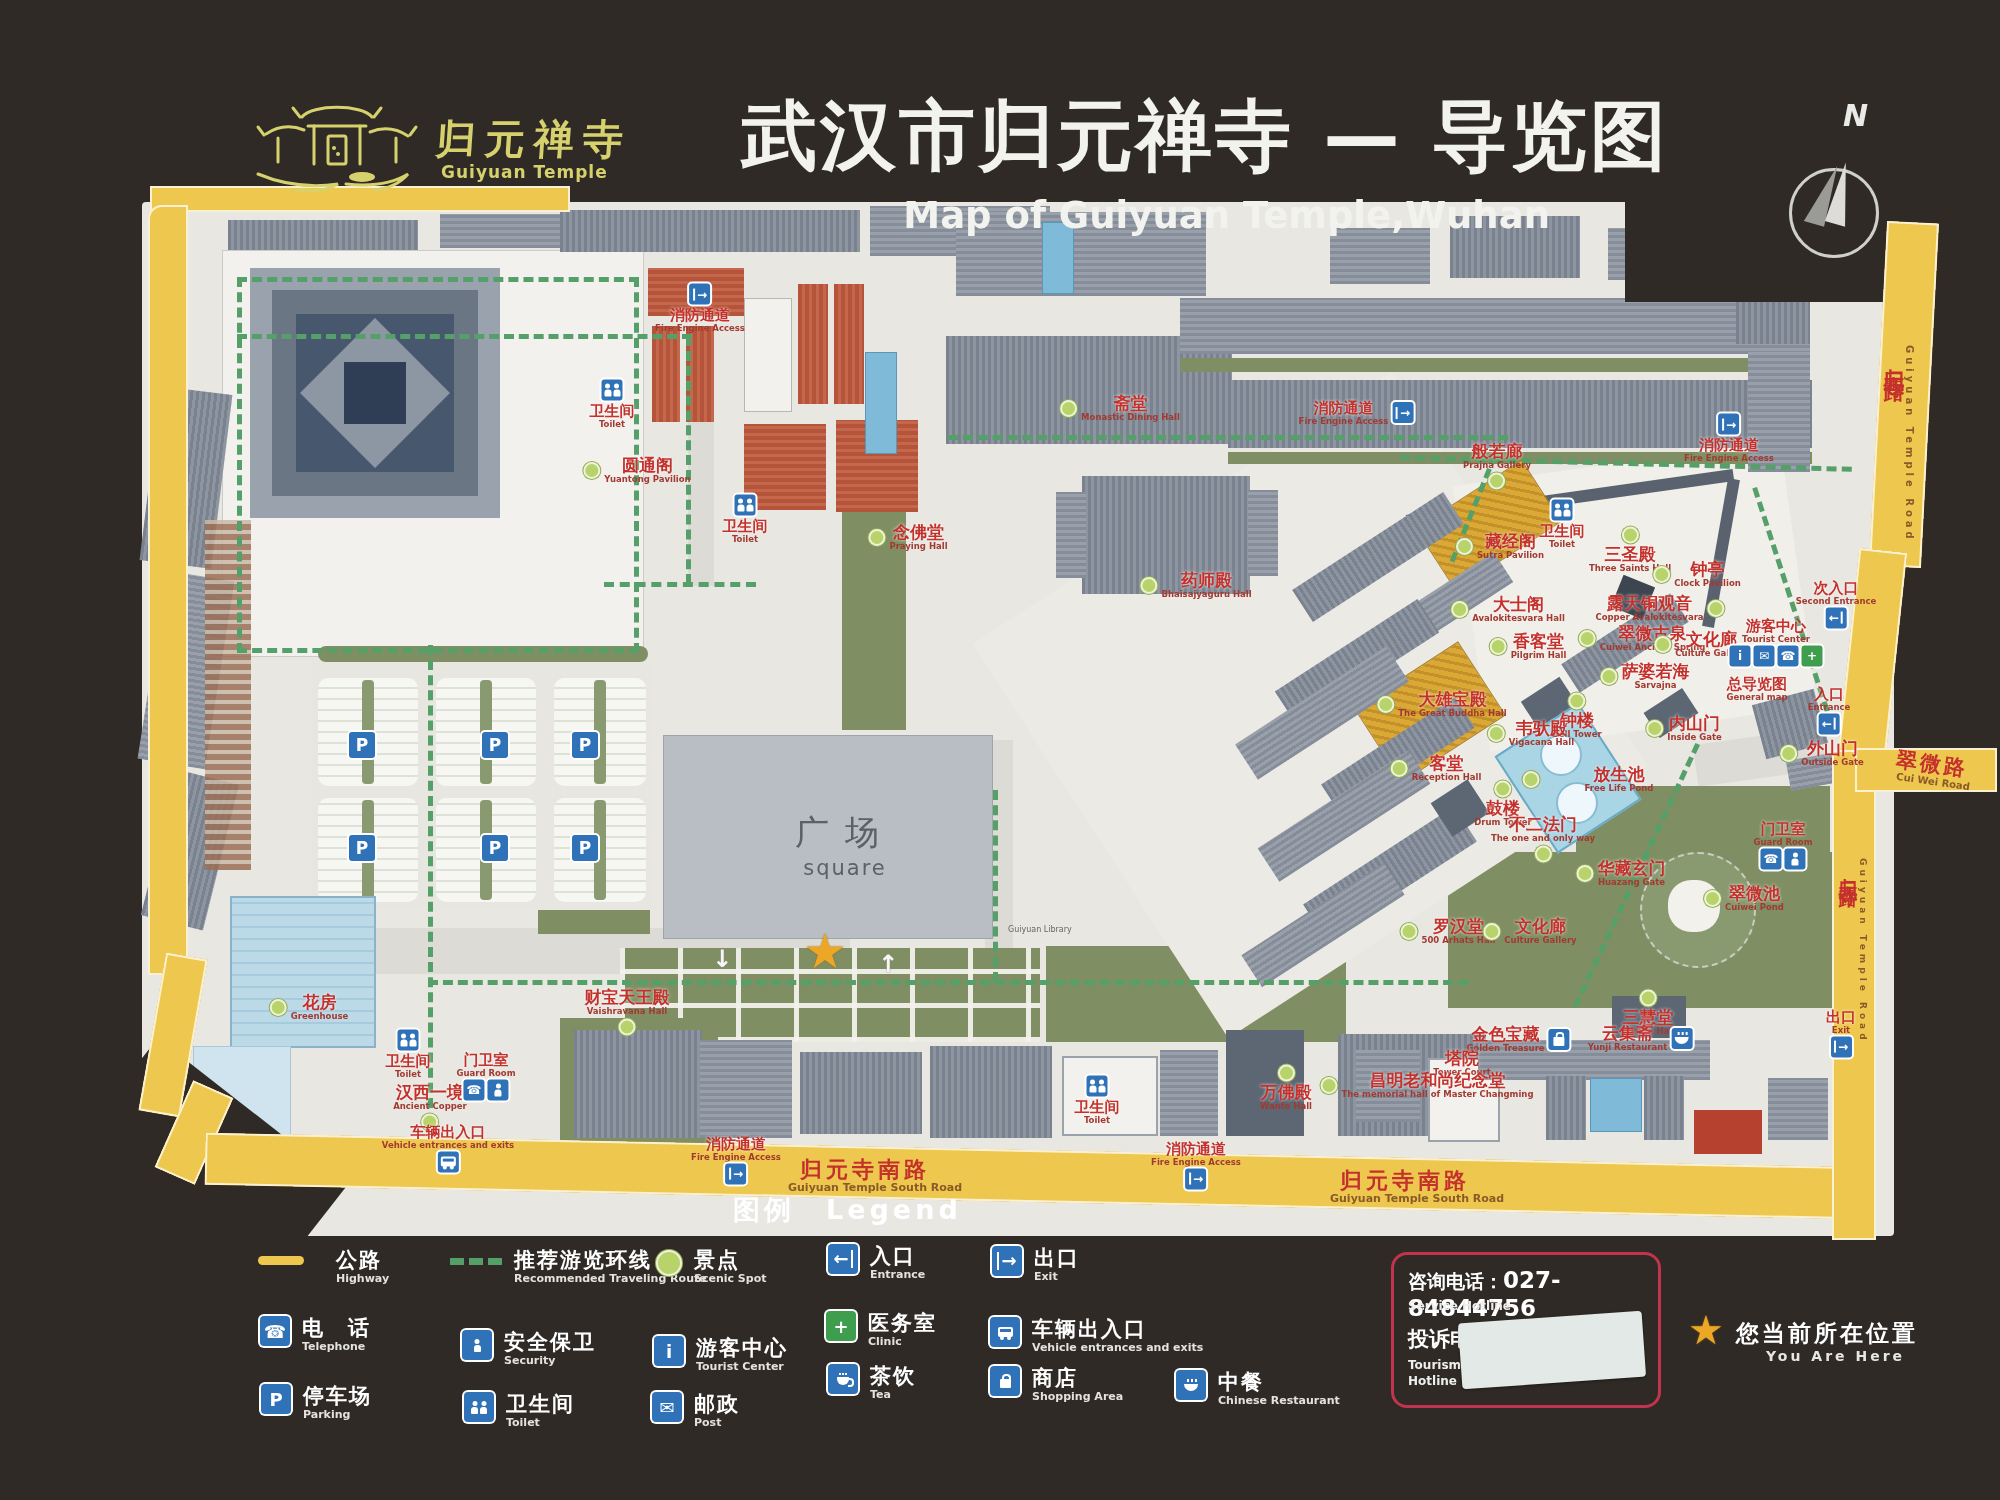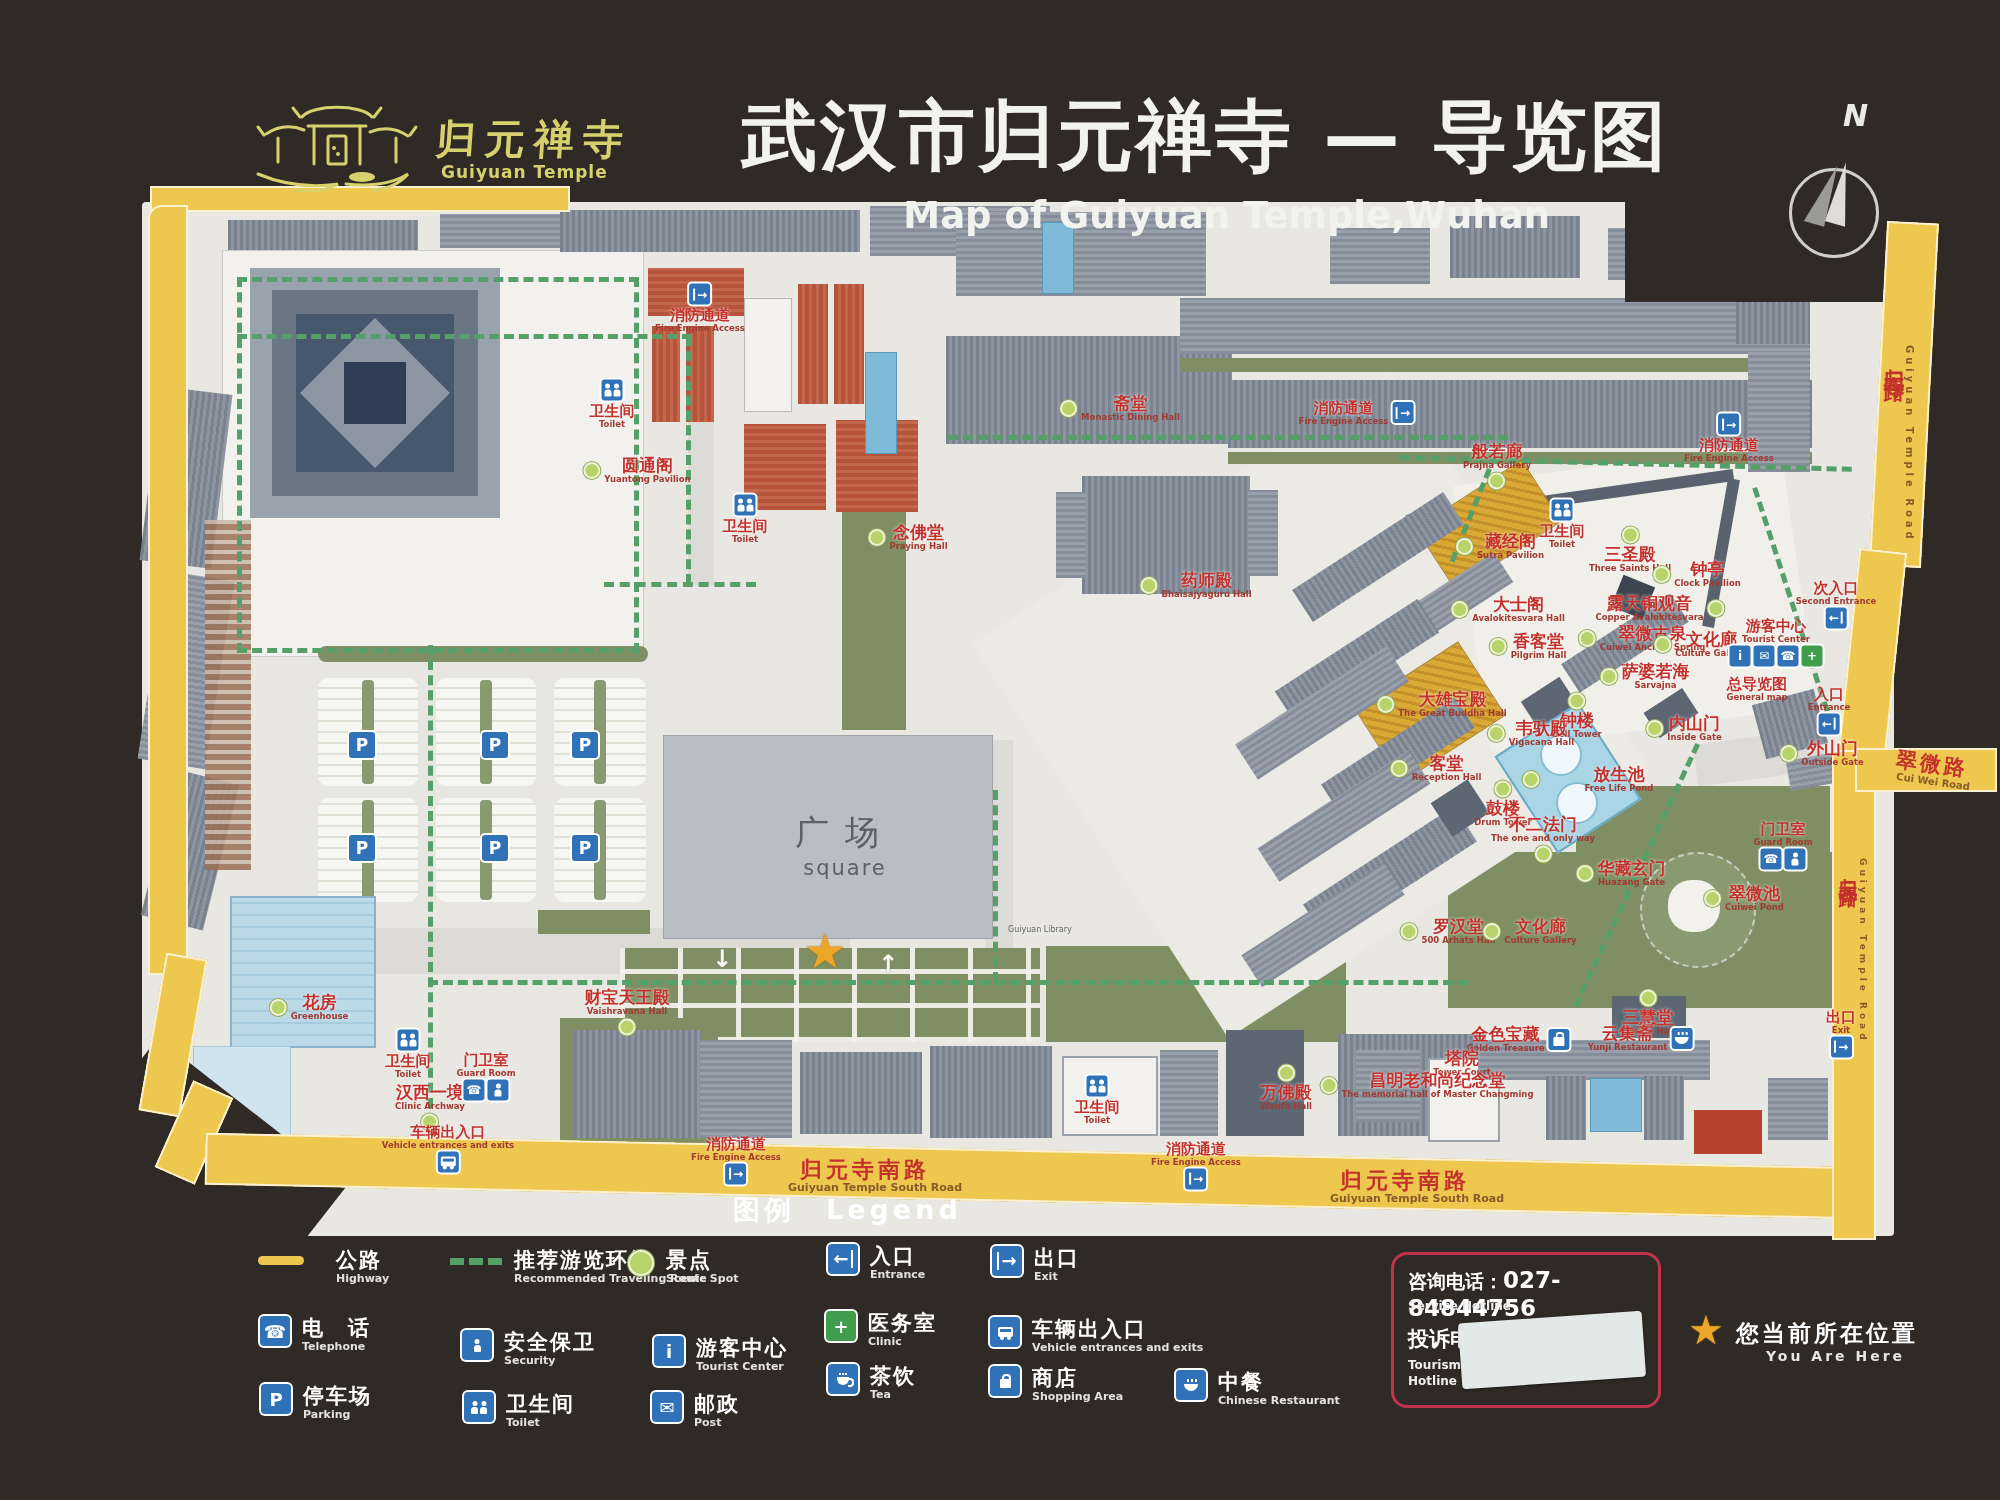--- a/index.html
+++ b/index.html
@@ -553,21 +553,21 @@
       <div class="spot col" style="left: 1286px; top: 1088px;">
         <span class="sdot"></span>
         <span class="txt">
           <span class="zh">万佛殿</span>
           <span class="en">Wanfo Hall</span>
         </span>
       </div>
       <div class="spot col" style="left: 430px; top: 1107px;">
         <span class="txt">
           <span class="zh">汉西一境</span>
-          <span class="en">Clinic Archway</span>
+          <span class="en">Ancient Copper</span>
         </span>
         <span class="sdot"></span>
       </div>
       <div class="spot" style="left: 309px; top: 1007px;">
         <span class="sdot"></span>
         <span class="txt">
           <span class="zh">花房</span>
           <span class="en">Greenhouse</span>
         </span>
       </div>
@@ -810,21 +810,21 @@
           <div class="lg-en">Highway</div>
         </span>
       </div>
       <div class="lg-item" style="left: 450px; top: 1248px;">
         <span class="lg-rt"></span>
         <span>
           <div class="lg-zh">推荐游览环线</div>
           <div class="lg-en">Recommended Traveling Route</div>
         </span>
       </div>
-      <div class="lg-item" style="left: 628px; top: 1248px;">
+      <div class="lg-item" style="left: 656px; top: 1248px;">
         <span class="sdot lg-dot"></span>
         <span>
           <div class="lg-zh">景点</div>
           <div class="lg-en">Scenic Spot</div>
         </span>
       </div>
       <div class="lg-item" style="left: 828px; top: 1244px;">
         <span class="isq big">
           <span class="din">←</span>
         </span>

